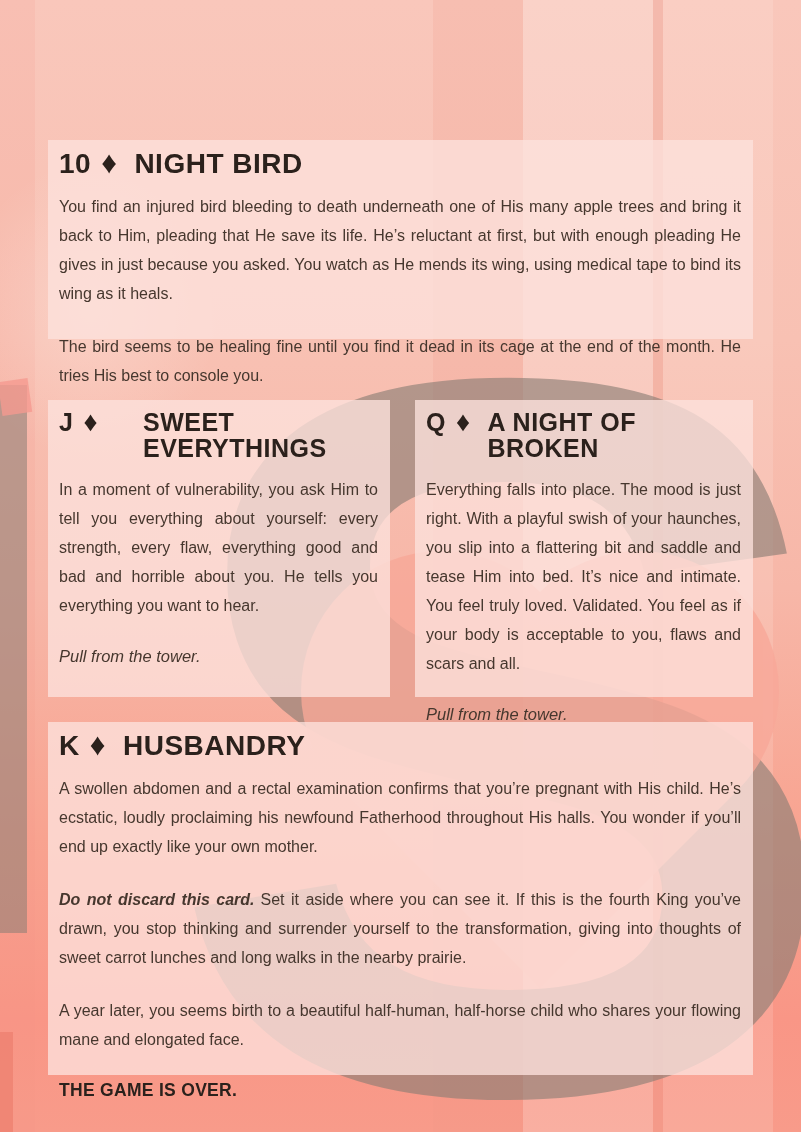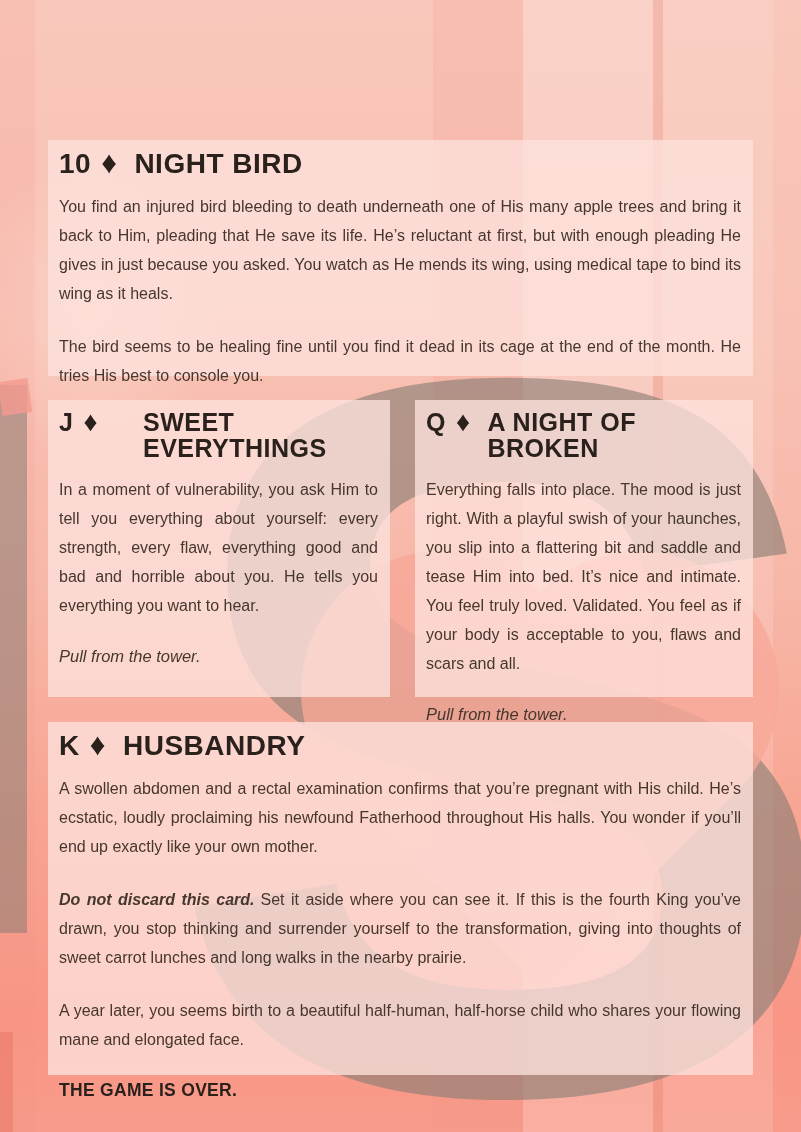--- a/index.html
+++ b/index.html
@@ -34,21 +34,21 @@
   .heart::before { top:-140px; left:0; }
   .heart::after  { top:0; left:140px; }
 
   
   .card {
     position:absolute; z-index:3; box-sizing:border-box;
     background:rgba(253,226,220,0.78);
     padding:8px 12px 10px 11px;
     color:#46372e;
   }
-  #card-10 { left:48px;  top:140px; width:705px; height:236px; }
+  #card-10 { left:48px;  top:140px; width:705px; height:199px; }
   #card-j  { left:48px;  top:400px; width:342px; height:297px; }
   #card-q  { left:415px; top:400px; width:338px; height:297px; }
   #card-k  { left:48px;  top:722px; width:705px; height:353px; }
 
   .card-heading {
     display:flex; gap:17px; align-items:flex-start;
     margin:2px 0 13px 0;
     color:#2b211c; font-weight:bold; letter-spacing:.5px; line-height:1.03;
     font-size:28px;
   }

